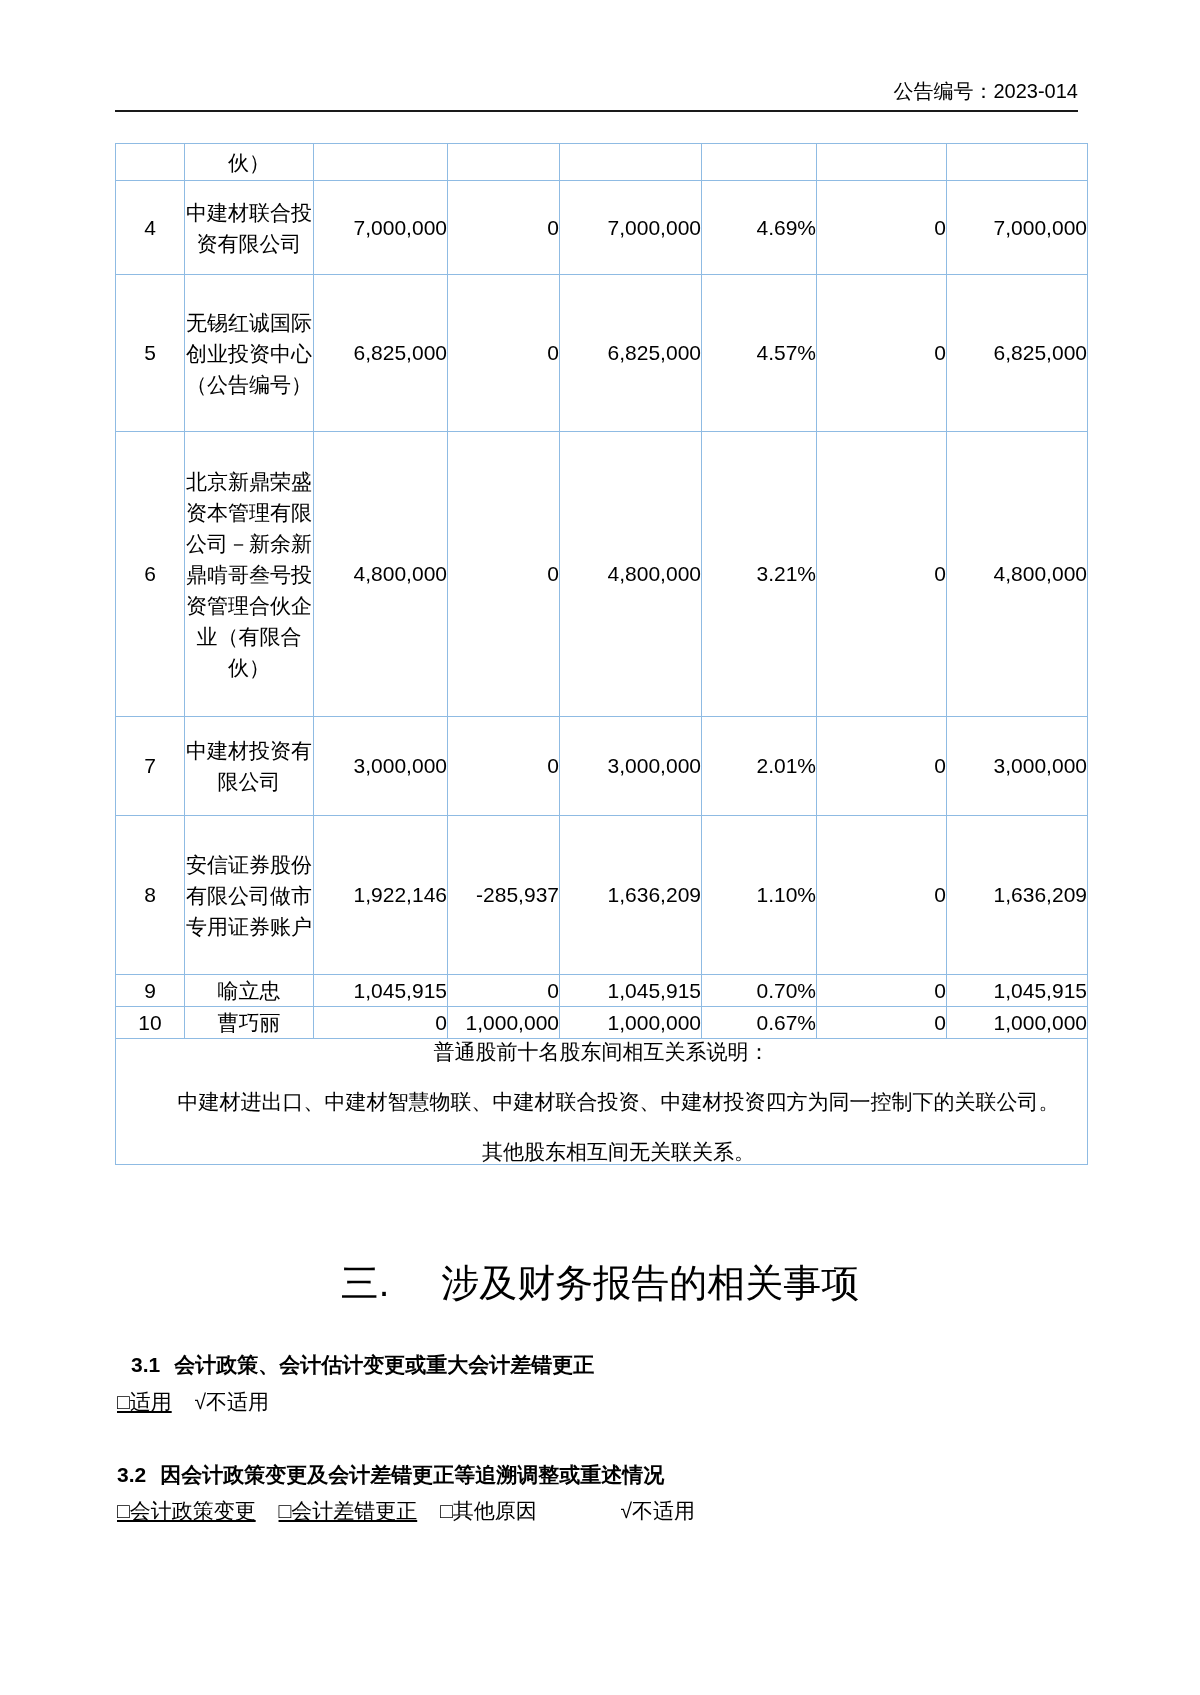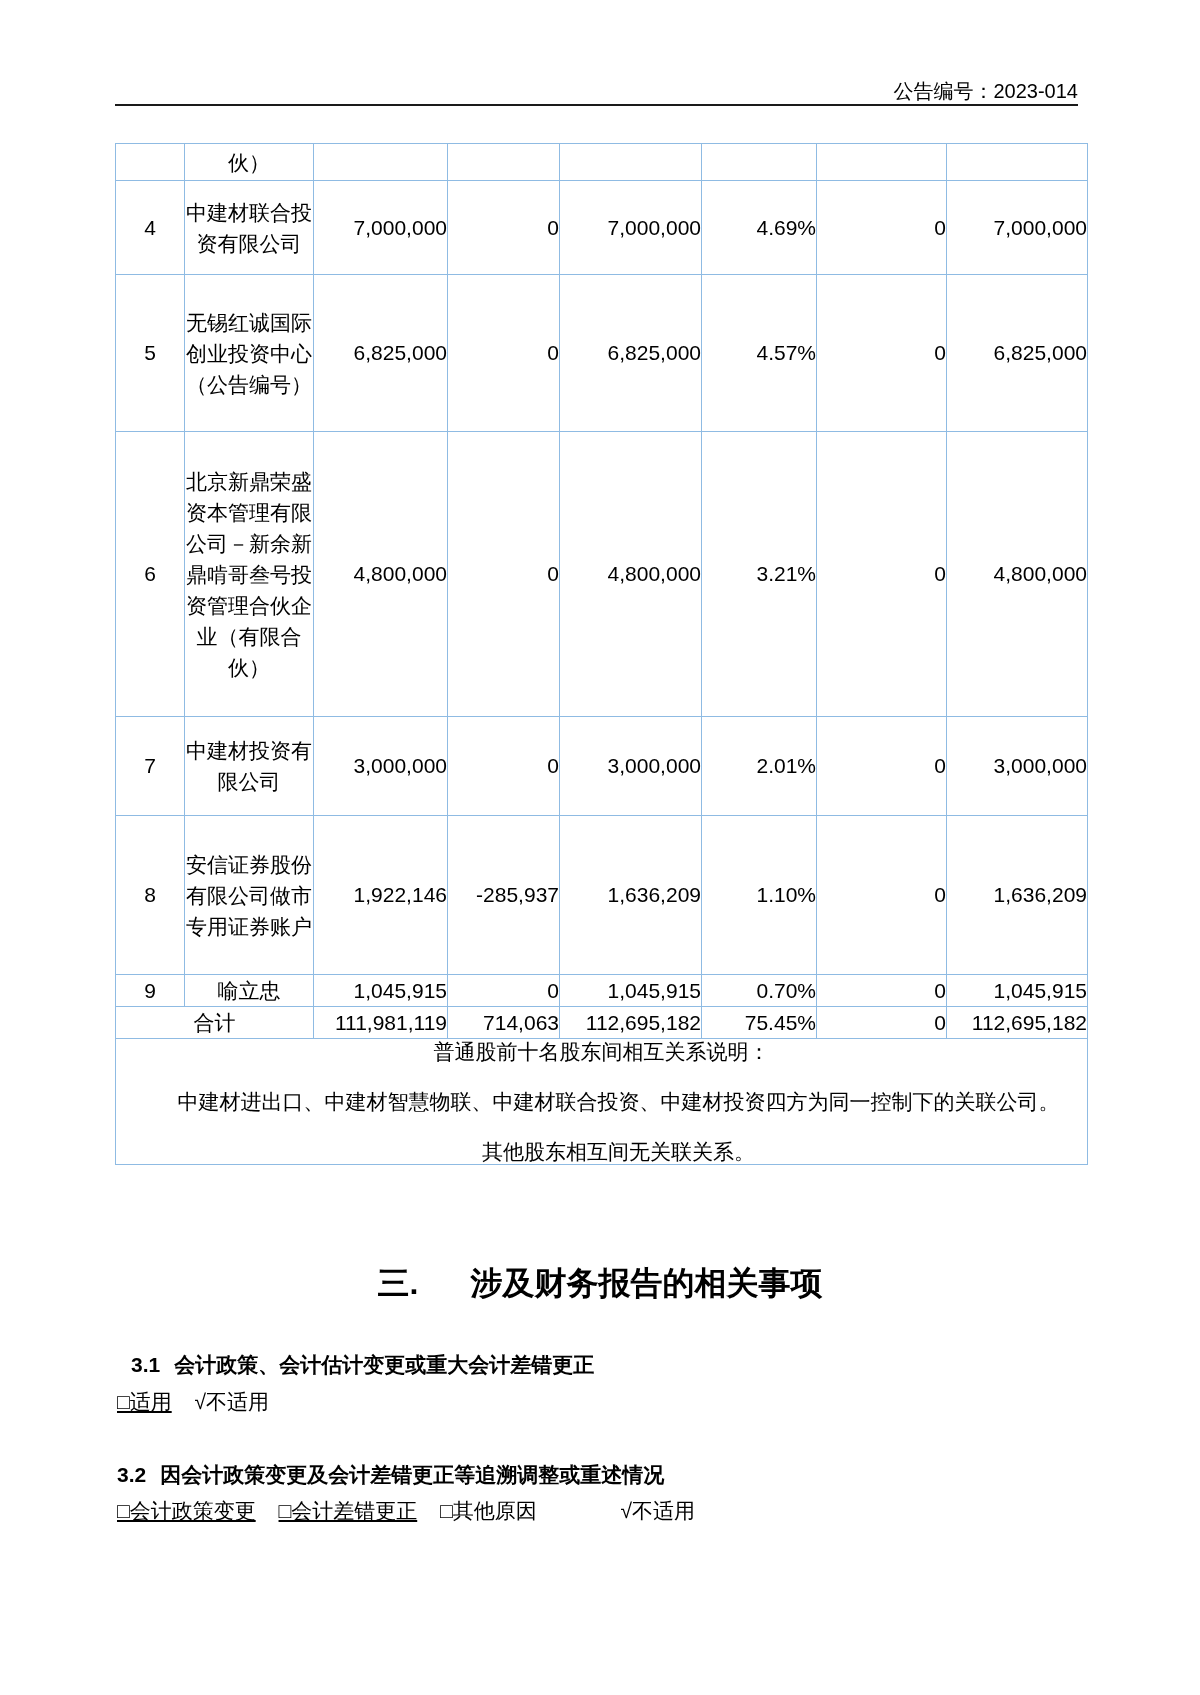--- a/index.html
+++ b/index.html
@@ -4,21 +4,21 @@
 <style>
   html,body{margin:0;padding:0;}
   body{
     width:1200px;height:1695px;position:relative;background:#ffffff;
     font-family:"Liberation Sans","DejaVu Sans",sans-serif;color:#000;
   }
   
   .header{
     position:absolute;top:78px;left:115px;width:963px;
     text-align:right;font-size:20px;line-height:26px;
-    border-bottom:2px solid #1a1a1a;
+    padding-bottom:6px;border-bottom:2px solid #1a1a1a;
   }
   
   table.sh{
     position:absolute;top:143px;left:115px;width:972px;
     border-collapse:collapse;table-layout:fixed;font-size:21px;
   }
   table.sh td{
     border:1px solid #8FBBE3;vertical-align:middle;padding:0;
     overflow:hidden;
   }
@@ -36,21 +36,21 @@
   tr.h-r10{height:29px;}
   tr.h-total{height:32px;}
   tr.h-note{height:122px;}
   td.note{
     text-align:center;vertical-align:top;padding:8px 10px;font-size:21px;line-height:25px;
   }
   .note-line{margin-left:34px;margin-top:25px;}
   
   .sec-title{
     position:absolute;top:1262px;left:0;width:1200px;text-align:center;
-    font-size:32px;font-weight:bold;line-height:42px;
+    font-size:38px;font-weight:normal;line-height:42px;
   }
   .sec-title .sec-no{margin-right:52px;}
   .sub-head{
     position:absolute;left:117px;font-size:21px;font-weight:bold;line-height:26px;
   }
   .sub-head .sub-no{margin-right:14px;}
   .opt-line{
     position:absolute;left:117px;font-size:21px;line-height:26px;font-weight:normal;
   }
   .opt{margin-right:17px;text-decoration:underline;}
@@ -148,30 +148,31 @@
     <td class="no">9</td>
     <td class="name">喻立忠</td>
     <td class="num">1,045,915</td>
     <td class="num">0</td>
     <td class="num">1,045,915</td>
     <td class="num">0.70%</td>
     <td class="num">0</td>
     <td class="num">1,045,915</td>
   </tr>
 
-
-  <tr class="h-total">
-    <td class="total-label" colspan="2">合计</td>
-    <td class="num">111,981,119</td>
-    <td class="num">714,063</td>
-    <td class="num">112,695,182</td>
-    <td class="num">75.45%</td>
-    <td class="num">0</td>
-    <td class="num">112,695,182</td>
-  </tr>
+  <tr class="h-r10">
+    <td class="no">10</td>
+    <td class="name">曹巧丽</td>
+    <td class="num">0</td>
+    <td class="num">1,000,000</td>
+    <td class="num">1,000,000</td>
+    <td class="num">0.67%</td>
+    <td class="num">0</td>
+    <td class="num">1,000,000</td>
+  </tr>
+
 
   <tr class="h-note">
     <td class="note" colspan="8">
       <div>普通股前十名股东间相互关系说明：</div>
       <div class="note-line">中建材进出口、中建材智慧物联、中建材联合投资、中建材投资四方为同一控制下的关联公司。</div>
       <div class="note-line">其他股东相互间无关联关系。</div>
     </td>
   </tr>
 </tbody>
   </table>

